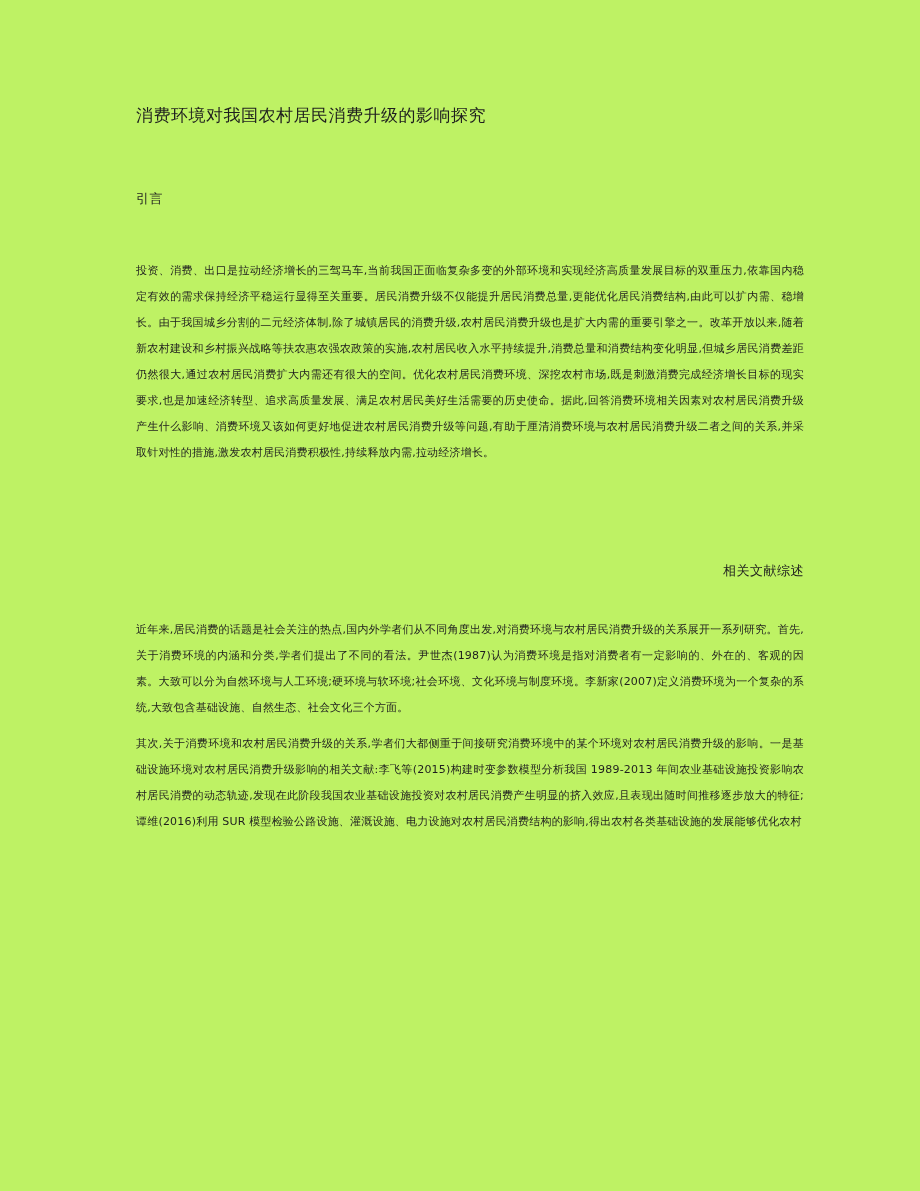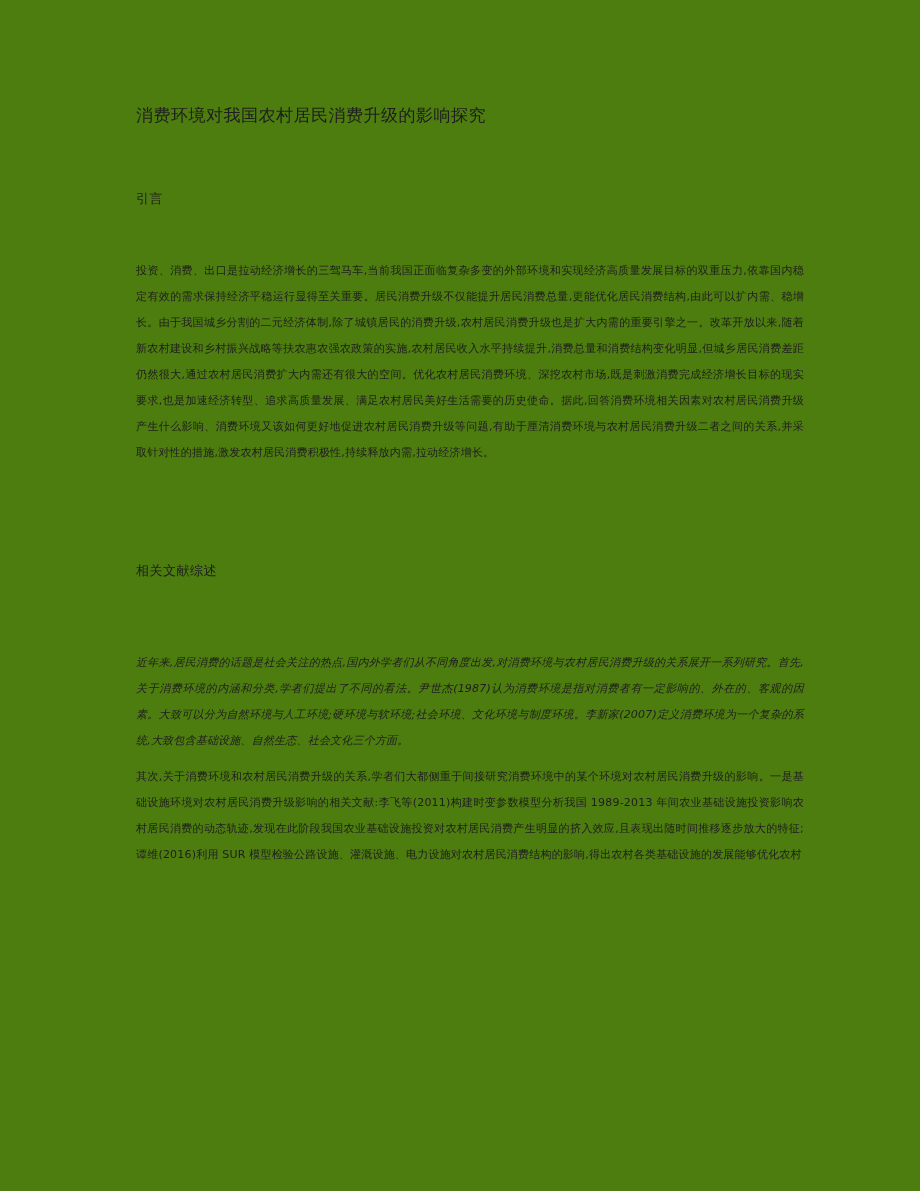--- a/index.html
+++ b/index.html
@@ -11,60 +11,60 @@
     width: 920px;
     height: 1191px;
     overflow: hidden;
     font-family: "DejaVu Sans", sans-serif;
     color: #1e1e1e;
   }
   .page {
     box-sizing: border-box;
     width: 920px;
     height: 1191px;
-    background: #4d7c0f;
+    background: #bef264;
     padding: 102px 116px 0 136px;
   }
   .doc-title {
     font-size: 17px;
     line-height: 26px;
     font-weight: 400;
     margin: 0;
     letter-spacing: 0.5px;
   }
   .sec-heading {
     font-size: 13px;
     line-height: 26px;
     font-weight: 400;
     margin: 0;
     letter-spacing: 0.5px;
   }
   .sec-heading.intro { margin-top: 58px; }
-  .sec-heading.lit   { margin-top: 92px; }
+  .sec-heading.lit   { margin-top: 92px; text-align: right; }
   .para {
     font-size: 11px;
     line-height: 26px;
     font-weight: 400;
     margin: 0;
     text-align: justify;
     word-break: break-all;
     letter-spacing: 0.2px;
   }
   .para.p1 { margin-top: 46px; }
-  .para.p2 { margin-top: 66px; font-style: italic; }
+  .para.p2 { margin-top: 33px; }
   .para.p3 { margin-top: 10px; }
 </style>
 </head>
 <body>
 
 <div class="page">
   <h1 class="doc-title">消费环境对我国农村居民消费升级的影响探究</h1>
 
   <h2 class="sec-heading intro">引言</h2>
 
   <p class="para p1">投资、消费、出口是拉动经济增长的三驾马车,当前我国正面临复杂多变的外部环境和实现经济高质量发展目标的双重压力,依靠国内稳定有效的需求保持经济平稳运行显得至关重要。居民消费升级不仅能提升居民消费总量,更能优化居民消费结构,由此可以扩内需、稳增长。由于我国城乡分割的二元经济体制,除了城镇居民的消费升级,农村居民消费升级也是扩大内需的重要引擎之一。改革开放以来,随着新农村建设和乡村振兴战略等扶农惠农强农政策的实施,农村居民收入水平持续提升,消费总量和消费结构变化明显,但城乡居民消费差距仍然很大,通过农村居民消费扩大内需还有很大的空间。优化农村居民消费环境、深挖农村市场,既是刺激消费完成经济增长目标的现实要求,也是加速经济转型、追求高质量发展、满足农村居民美好生活需要的历史使命。据此,回答消费环境相关因素对农村居民消费升级产生什么影响、消费环境又该如何更好地促进农村居民消费升级等问题,有助于厘清消费环境与农村居民消费升级二者之间的关系,并采取针对性的措施,激发农村居民消费积极性,持续释放内需,拉动经济增长。</p>
 
   <h2 class="sec-heading lit">相关文献综述</h2>
 
   <p class="para p2">近年来,居民消费的话题是社会关注的热点,国内外学者们从不同角度出发,对消费环境与农村居民消费升级的关系展开一系列研究。首先,关于消费环境的内涵和分类,学者们提出了不同的看法。尹世杰(1987)认为消费环境是指对消费者有一定影响的、外在的、客观的因素。大致可以分为自然环境与人工环境;硬环境与软环境;社会环境、文化环境与制度环境。李新家(2007)定义消费环境为一个复杂的系统,大致包含基础设施、自然生态、社会文化三个方面。</p>
 
-  <p class="para p3">其次,关于消费环境和农村居民消费升级的关系,学者们大都侧重于间接研究消费环境中的某个环境对农村居民消费升级的影响。一是基础设施环境对农村居民消费升级影响的相关文献:李飞等(2011)构建时变参数模型分析我国 1989-2013 年间农业基础设施投资影响农村居民消费的动态轨迹,发现在此阶段我国农业基础设施投资对农村居民消费产生明显的挤入效应,且表现出随时间推移逐步放大的特征;谭维(2016)利用 SUR 模型检验公路设施、灌溉设施、电力设施对农村居民消费结构的影响,得出农村各类基础设施的发展能够优化农村</p>
+  <p class="para p3">其次,关于消费环境和农村居民消费升级的关系,学者们大都侧重于间接研究消费环境中的某个环境对农村居民消费升级的影响。一是基础设施环境对农村居民消费升级影响的相关文献:李飞等(2015)构建时变参数模型分析我国 1989-2013 年间农业基础设施投资影响农村居民消费的动态轨迹,发现在此阶段我国农业基础设施投资对农村居民消费产生明显的挤入效应,且表现出随时间推移逐步放大的特征;谭维(2016)利用 SUR 模型检验公路设施、灌溉设施、电力设施对农村居民消费结构的影响,得出农村各类基础设施的发展能够优化农村</p>
 </div>
 
 </body></html>

